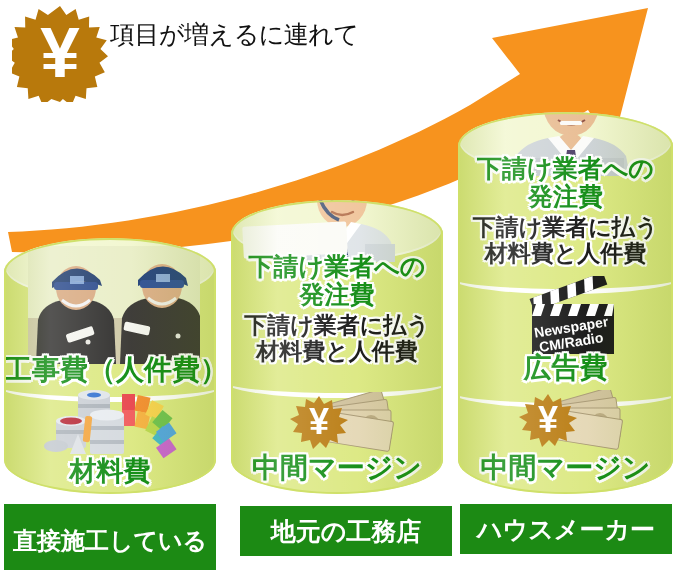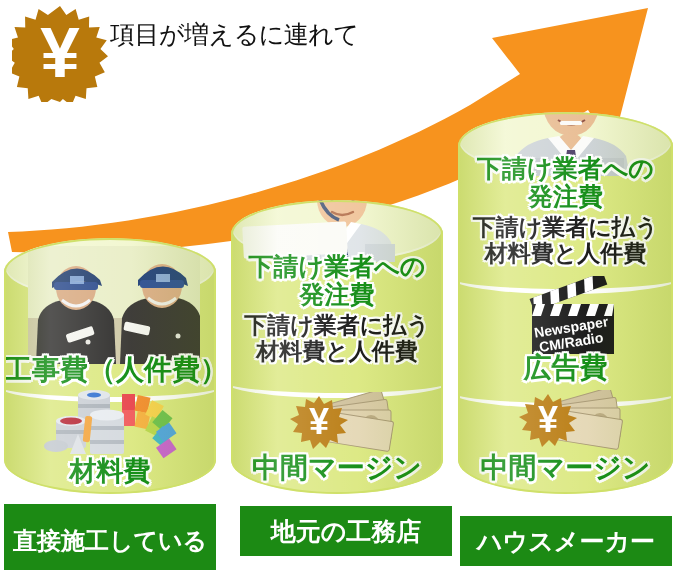--- a/index.html
+++ b/index.html
@@ -370,17 +370,17 @@
   <div class="footbox" style="left:4px; top:504px; width:212px; height:75px; font-size:24px;">
     <div>
       <div>直接施工している</div>
     </div>
   </div>
 
   <div class="footbox" style="left:232px; top:506px; width:212px; height:50px; font-size:25px;margin-left:8px;">
     <div>地元の工務店</div>
   </div>
 
-  <div class="footbox" style="left:460px; top:516px; width:212px; height:50px; font-size:25px;">
+  <div class="footbox" style="left:460px; top:504px; width:212px; height:50px; font-size:25px;">
     <div>ハウスメーカー</div>
   </div>
 
 </div>
 
 </body></html>

